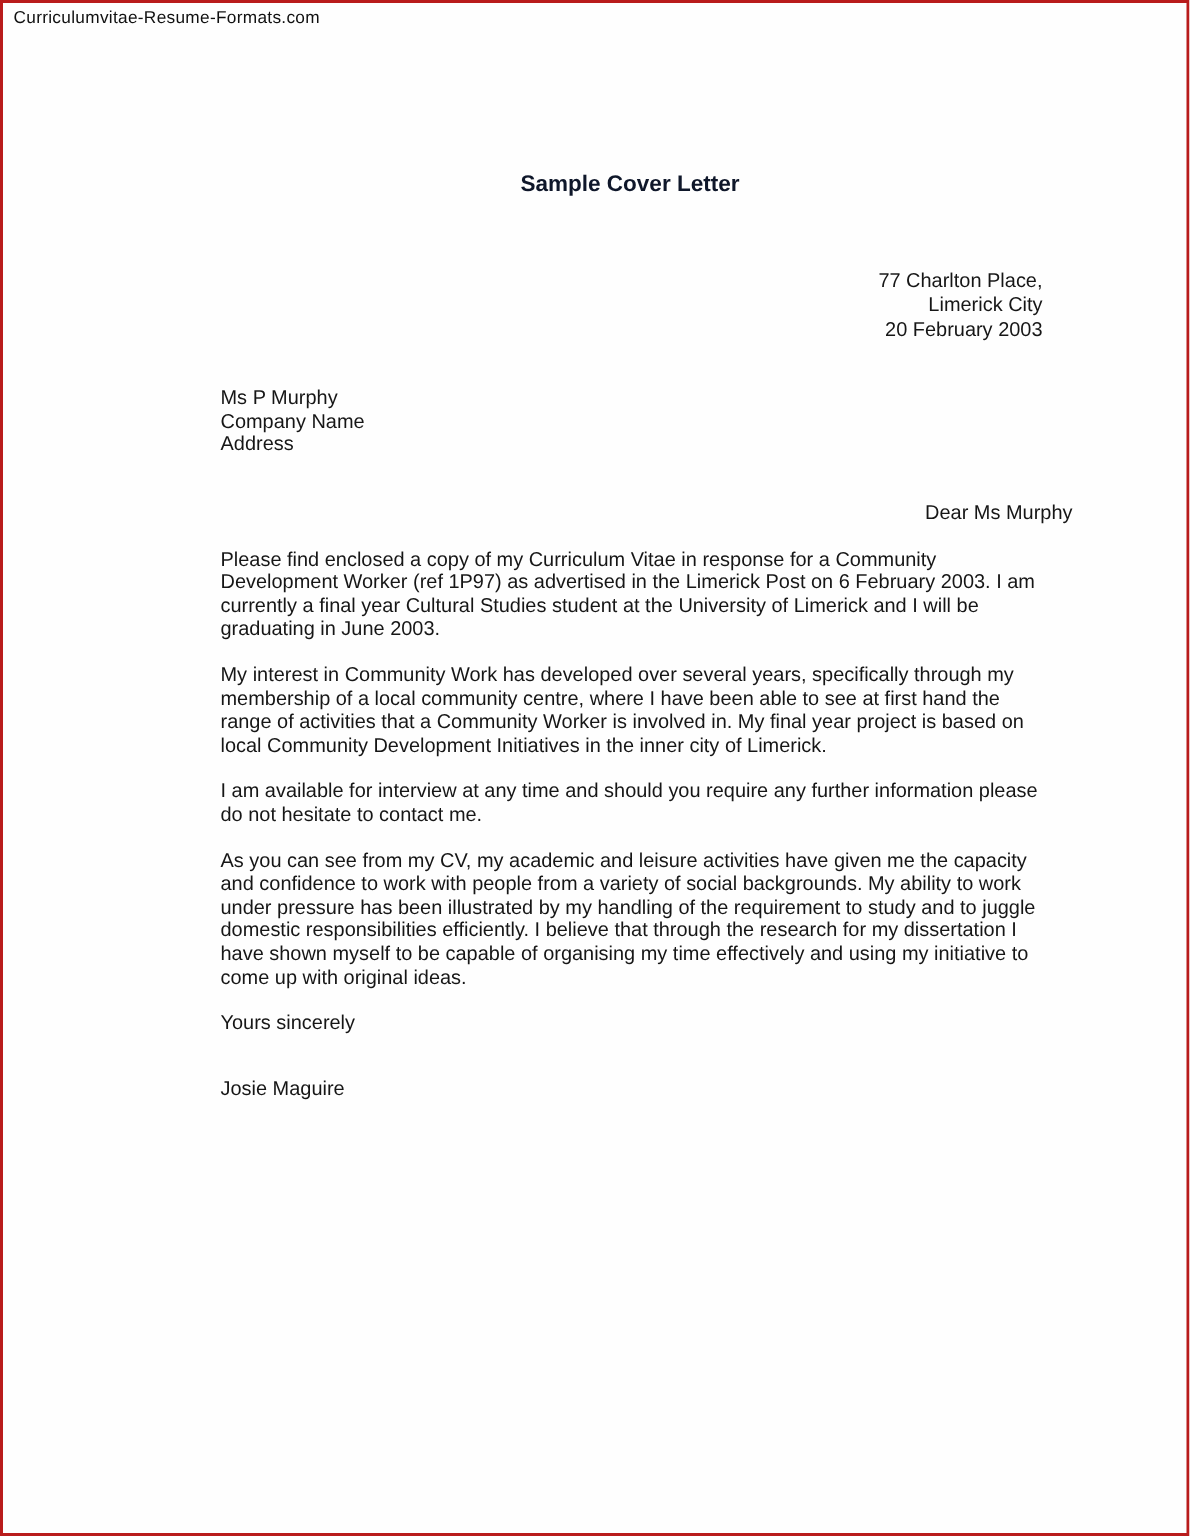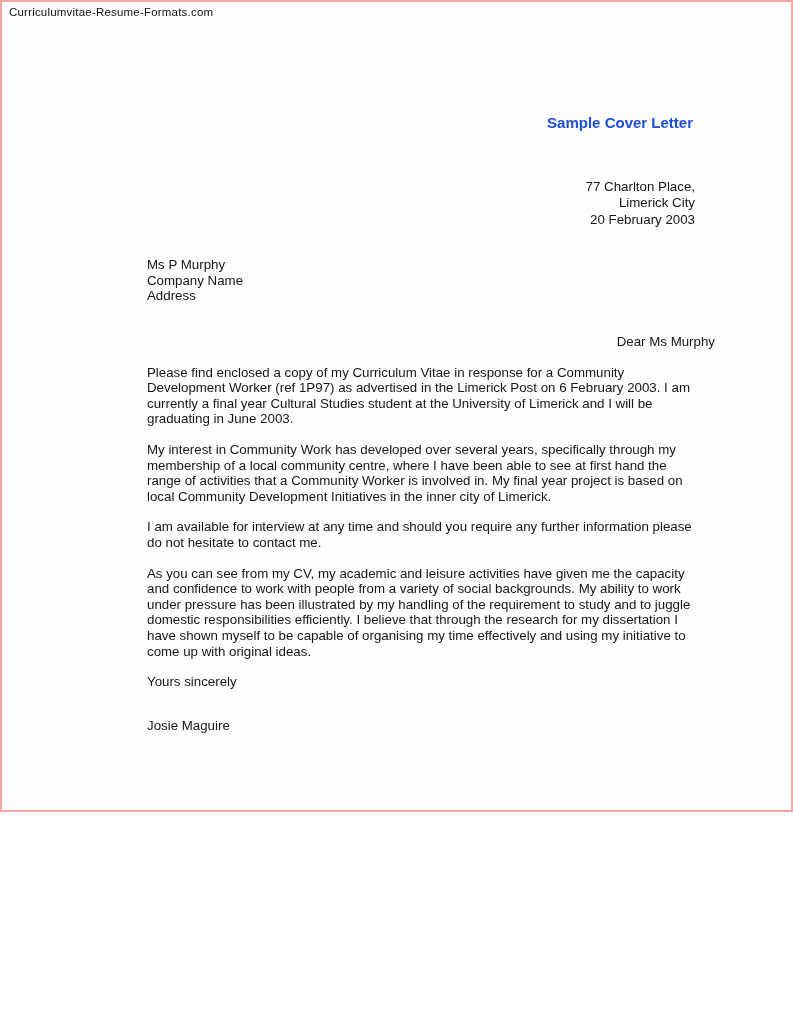--- a/index.html
+++ b/index.html
@@ -3,49 +3,49 @@
 <meta charset="utf-8">
 <style>
   html, body {
     margin: 0;
     padding: 0;
     background: #ffffff;
   }
   .page {
     position: relative;
     width: 793px;
-    height: 812px;
+    height: 1024px;
     box-sizing: border-box;
     background: #fefefe;
-    border: 2px solid #fca5a5;
+    border: 2px solid #b91c1c;
     font-family: "Liberation Sans", "DejaVu Sans", sans-serif;
     color: #161616;
     overflow: hidden;
   }
   .watermark {
     position: absolute;
     top: 4px;
     left: 7px;
     font-size: 11.5px;
     letter-spacing: 0.2px;
     color: #101010;
   }
   .letter {
     margin: 0 76px 0 145px;
     font-size: 13.3px;
     line-height: 15.6px;
   }
   .title {
     margin-top: 112px;
     padding-right: 22px;
-    text-align: right;
+    text-align: center;
     font-weight: bold;
     font-size: 15px;
     line-height: 17px;
-    color: #1d4ed8;
+    color: #0f172a;
   }
   .sender {
     margin-top: 48px;
     padding-right: 20px;
     text-align: right;
     line-height: 16.4px;
   }
   .recipient {
     margin-top: 29px;
   }

